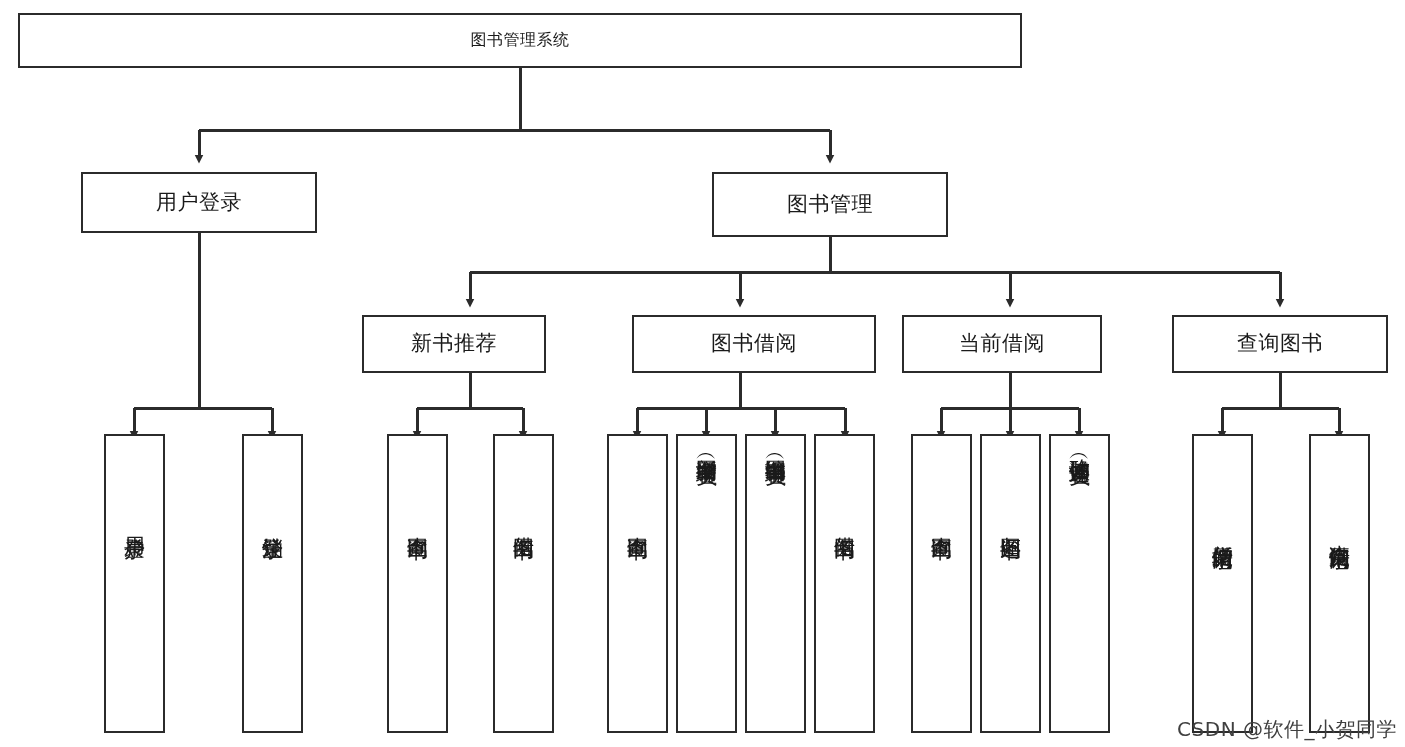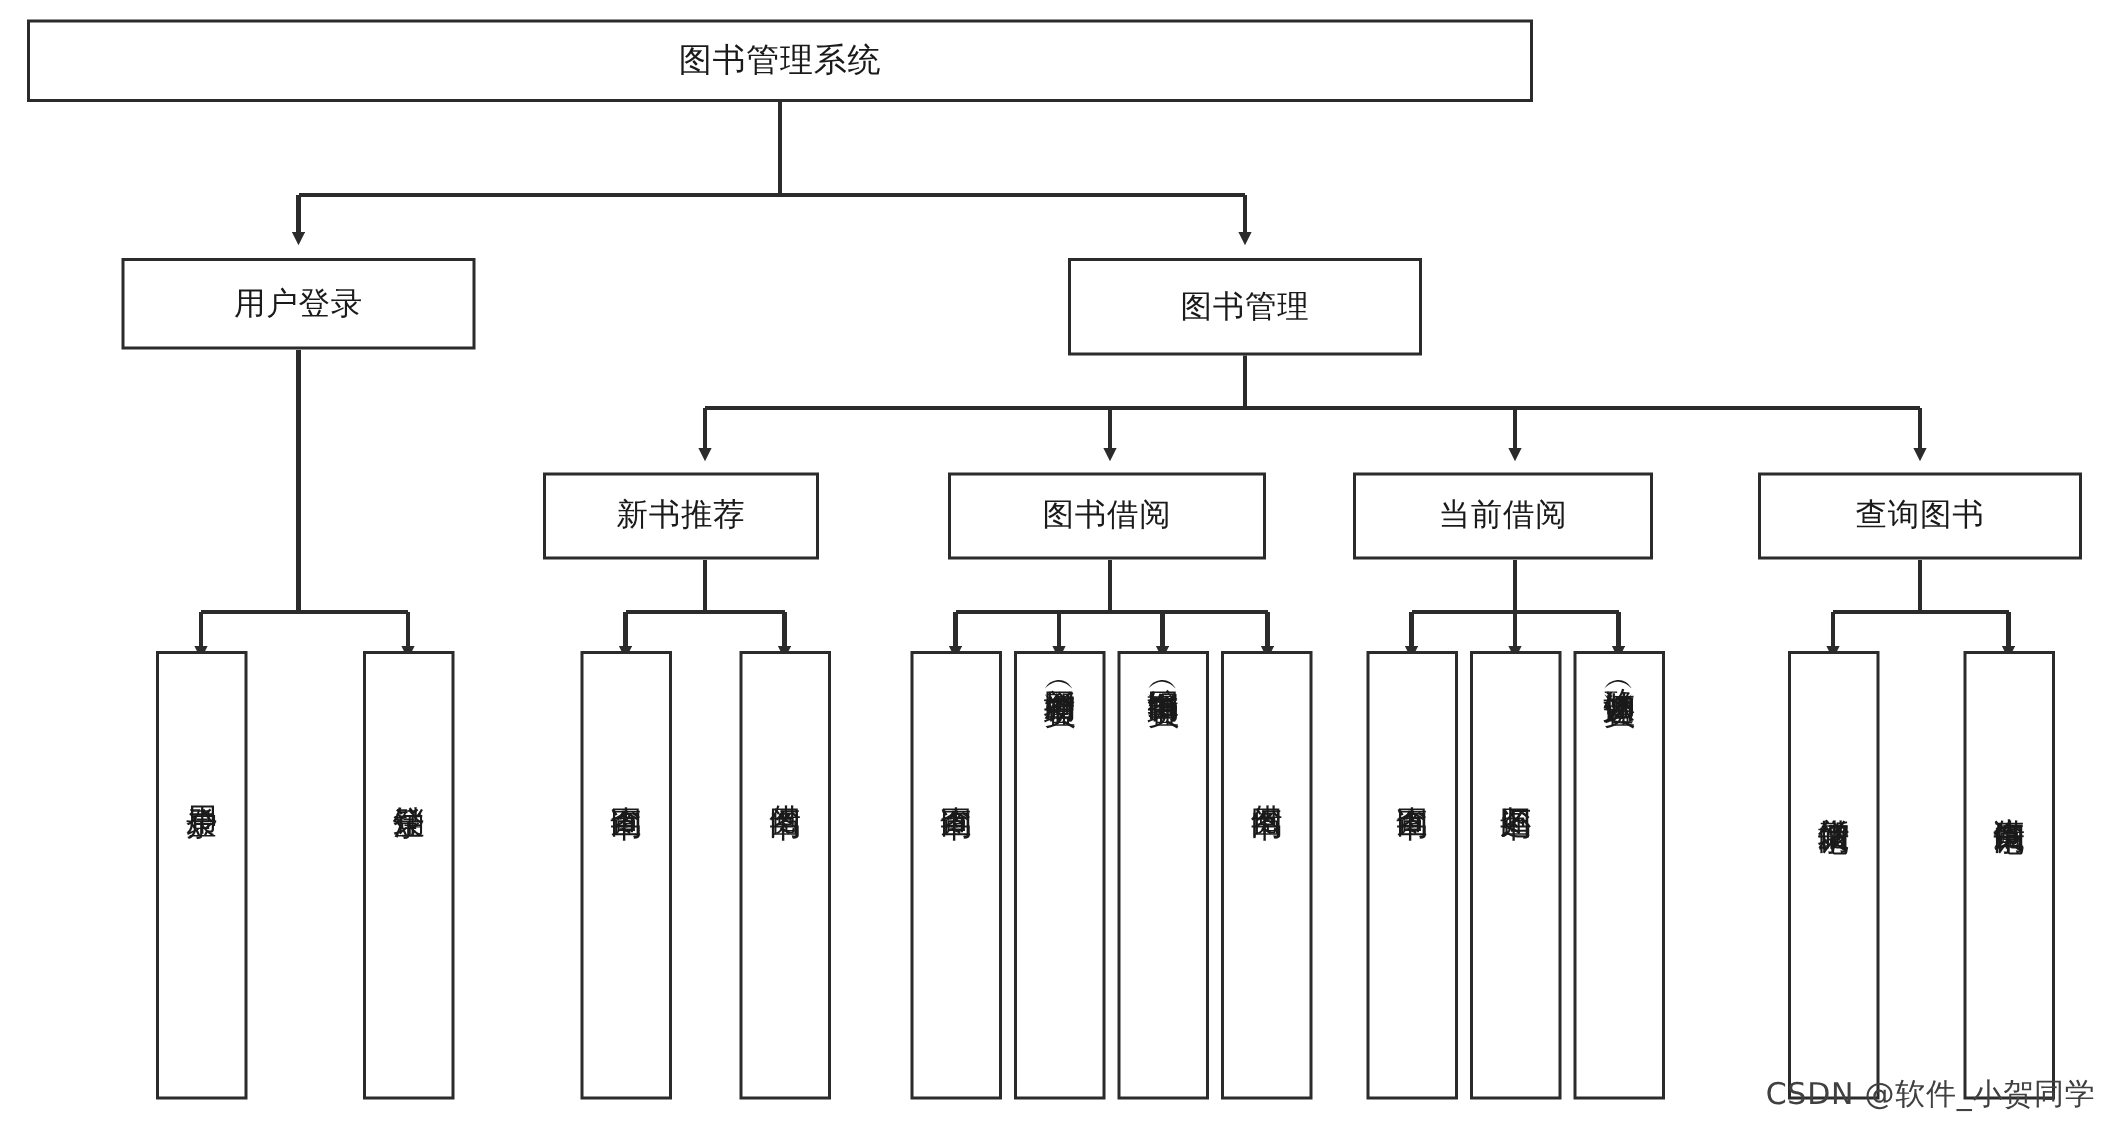--- a/index.html
+++ b/index.html
@@ -40,21 +40,21 @@
   .node-label {
     display: block;
     line-height: 1.14;
     letter-spacing: 0.5px;
     white-space: nowrap;
   }
   .node.horizontal .node-label {
     font-size: 21px;
   }
   .node.root .node-label {
-    font-size: 22px;
+    font-size: 16px;
   }
   .node.vertical {
     align-items: flex-start;
     padding-top: 6px;
   }
   .node.vertical .node-label {
     writing-mode: vertical-rl;
     text-orientation: upright;
     font-size: 21px;
     line-height: 1.05;
@@ -140,21 +140,21 @@
   <div class="node horizontal" style="left:81px; top:172px; width:236px; height:61px;">
     <span class="node-label">用户登录</span>
   </div>
   <div class="node horizontal" style="left:712px; top:172px; width:236px; height:65px;">
     <span class="node-label">图书管理</span>
   </div>
 
   <div class="node horizontal" style="left:362px; top:315px; width:184px; height:58px;">
     <span class="node-label">新书推荐</span>
   </div>
-  <div class="node horizontal" style="left:632px; top:315px; width:212px; height:58px;">
+  <div class="node horizontal" style="left:632px; top:315px; width:244px; height:58px;">
     <span class="node-label">图书借阅</span>
   </div>
   <div class="node horizontal" style="left:902px; top:315px; width:200px; height:58px;">
     <span class="node-label">当前借阅</span>
   </div>
   <div class="node horizontal" style="left:1172px; top:315px; width:216px; height:58px;">
     <span class="node-label">查询图书</span>
   </div>
 
   <div class="node vertical mid" style="left:104px; top:434px; width:61px; height:299px;">

